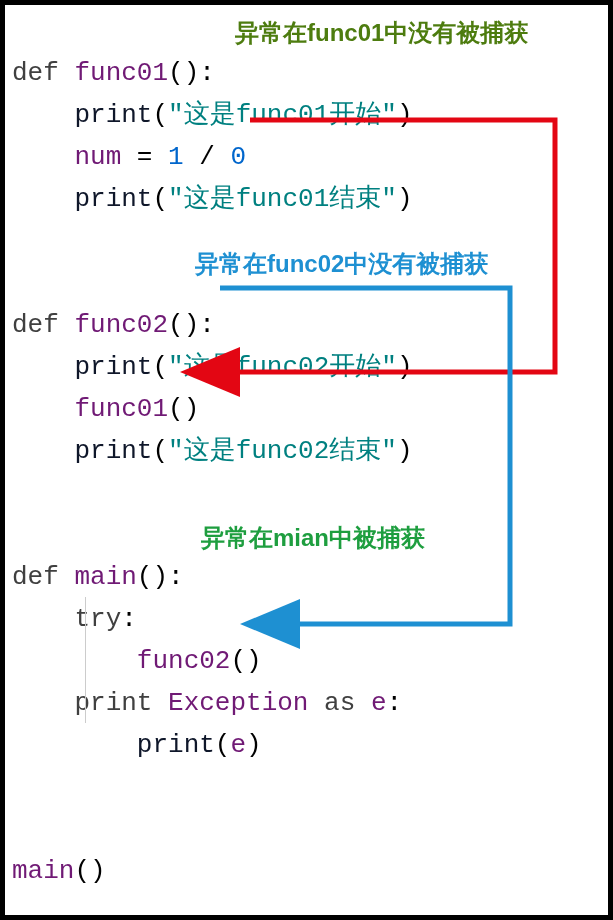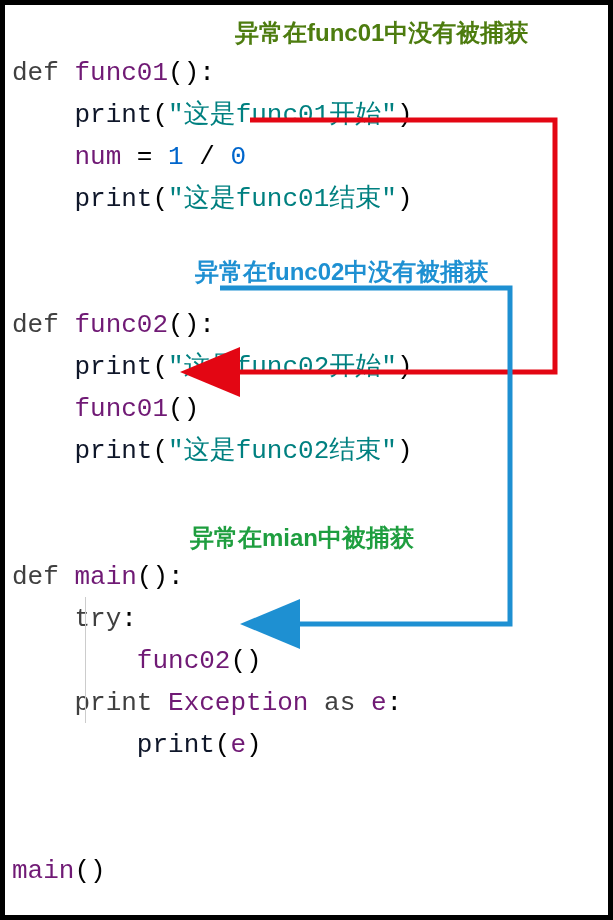--- a/index.html
+++ b/index.html
@@ -80,22 +80,22 @@
 <span>        <span class="builtin">print</span><span class="paren">(</span><span class="fn">e</span><span class="paren">)</span></span>
 <span> </span>
 <span> </span>
 <span><span class="fn">main</span><span class="paren">(</span><span class="paren">)</span></span>
 </div>
 
 <div style="position:absolute;left:85px;top:597px;width:1px;height:126px;background:#ccc;"></div>
 <div style="position:absolute;left:85px;top:681px;width:1px;height:42px;background:#ccc;"></div>
 
 <div class="annotation ann-red" style="top:17px;left:235px;">异常在func01中没有被捕获</div>
-<div class="annotation ann-blue" style="top:248px;left:195px;margin-top:8px;">异常在func02中没有被捕获</div>
-<div class="annotation ann-green" style="top:522px;left:190px;">异常在mian中被捕获</div>
+<div class="annotation ann-blue" style="top:248px;left:195px;">异常在func02中没有被捕获</div>
+<div class="annotation ann-green" style="top:522px;left:201px;">异常在mian中被捕获</div>
 
 <svg class="overlay">
   <defs>
     <marker id="arrow-red" markerWidth="14" markerHeight="14" refX="2" refY="5" orient="auto">
       <path d="M0,0 L0,10 L12,5 z" fill="#E30613"></path>
     </marker>
     <marker id="arrow-blue" markerWidth="14" markerHeight="14" refX="2" refY="5" orient="auto">
       <path d="M0,0 L0,10 L12,5 z" fill="#1E90D2"></path>
     </marker>
   </defs>

